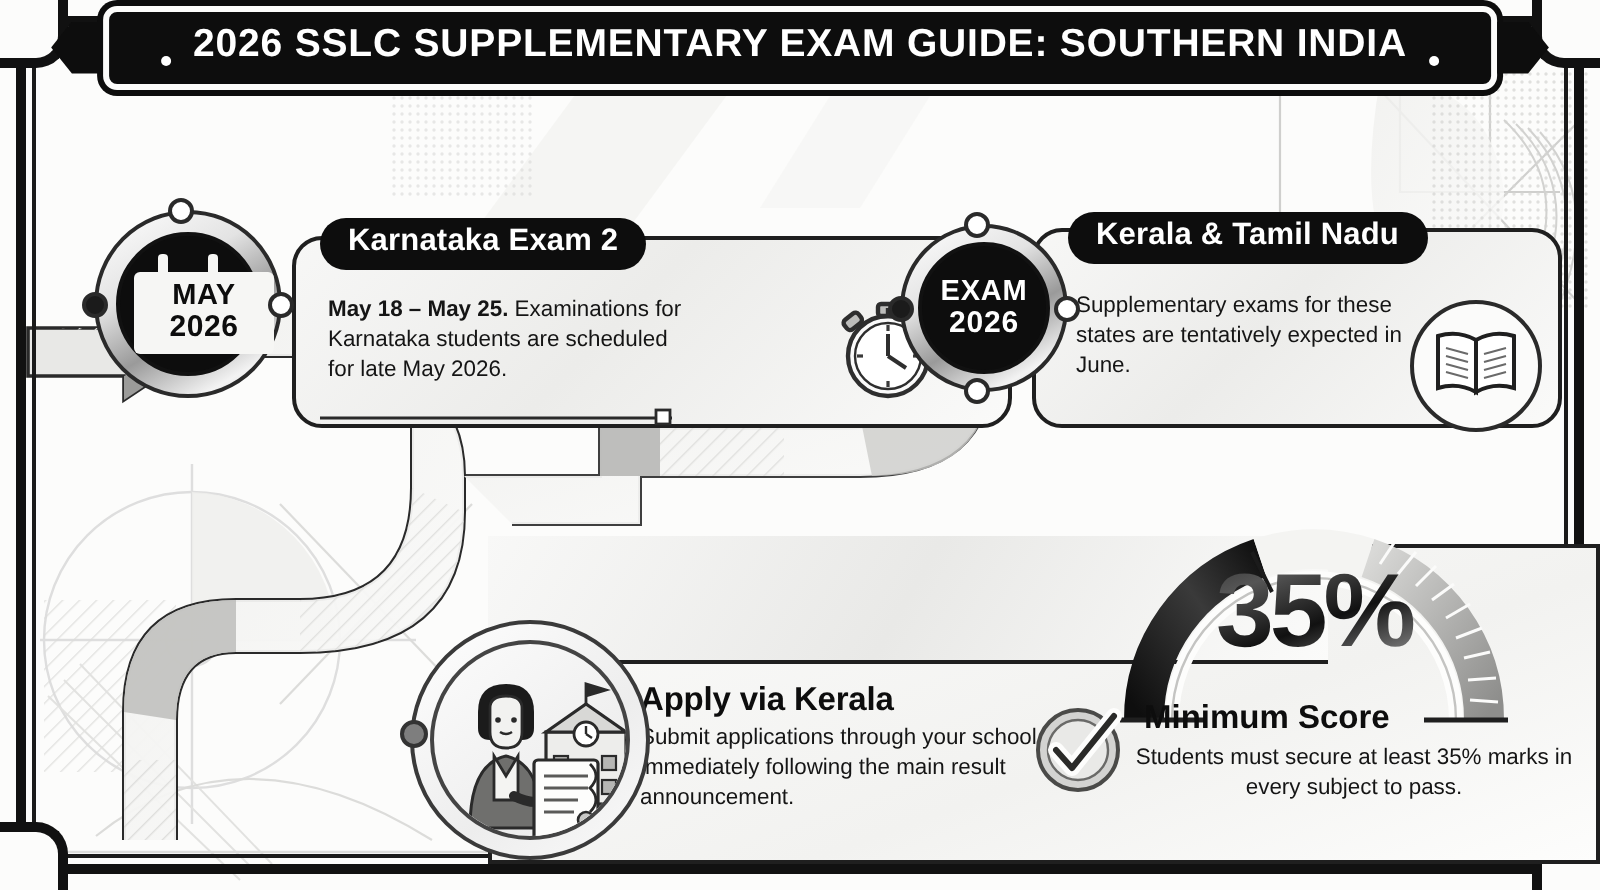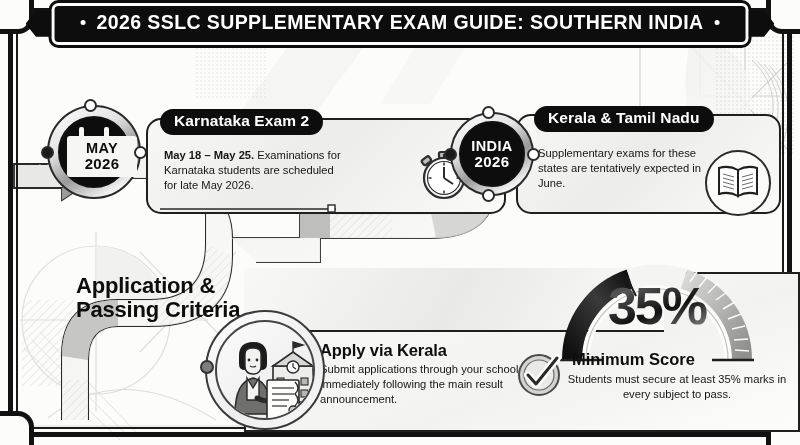--- a/index.html
+++ b/index.html
@@ -38,21 +38,21 @@
     display:flex;align-items:center;z-index:40;
   }
   .title-banner{
     background:#0d0d0d;color:#fff;
     padding:7px 26px 9px;
     border-radius:7px;
     border:3px solid #fcfcfb;
     box-shadow:0 0 0 3px #0d0d0d;
     font-size:19.5px;font-weight:bold;letter-spacing:.4px;
     white-space:nowrap;
-    display:flex;align-items:center;gap:11px;
+    display:flex;align-items:flex-end;gap:11px;
     line-height:1;
   }
   .title-dot{width:5px;height:5px;border-radius:50%;background:#fff;flex:0 0 auto;}
   .ribbon-tail{
     width:26px;height:26px;background:#0d0d0d;
     clip-path:polygon(0 50%,40% 0,100% 0,100% 100%,40% 100%);
   }
   .ribbon-tail.right{clip-path:polygon(0 0,60% 0,100% 50%,60% 100%,0 100%);}
 
   
@@ -355,21 +355,21 @@
     </svg>
     <svg style="position:absolute;left:12px;bottom:-4px;" width="180" height="14" viewBox="0 0 180 14">
       <path d="M0 7 L176 7" stroke="#2a2a2a" stroke-width="1.6"></path>
       <rect x="168" y="3" width="7" height="7" fill="#fff" stroke="#2a2a2a" stroke-width="1.4"></rect>
     </svg>
   </div>
 
   <div class="node" id="node-june">
     <div class="node-ring"></div>
     <div class="node-core">
-      <div class="nj-m">INDIA</div>
+      <div class="nj-m">EXAM</div>
       <div class="nj-y">2026</div>
     </div>
     <div class="node-pip dark" style="left:-6px;top:36px;"></div>
     <div class="node-pip" style="left:32px;top:-6px;"></div>
     <div class="node-pip" style="right:-6px;top:36px;"></div>
     <div class="node-pip" style="left:32px;bottom:-6px;"></div>
   </div>
 
   <div class="card" id="card-kerala">
     <div class="pill">Kerala &amp; Tamil Nadu</div>
@@ -385,24 +385,20 @@
         <path d="M22 28 L33 31 M22 32 L33 35 M22 36 L33 39 M22 40 L33 43"></path>
         <path d="M41 31 L52 28 M41 35 L52 32 M41 39 L52 36 M41 43 L52 40"></path>
       </g>
       <path d="M37 24 L37 50" stroke="#1f1f1f" stroke-width="2"></path>
     </svg>
   </div>
 
   <div id="panel-bottom"></div>
   <div id="panel-header"></div>
 
-  <div class="panel-title">
-    <div>Application &amp;</div>
-    <div>Passing Criteria</div>
-  </div>
 
   <div class="sub-head">Apply via Kerala</div>
   <div class="sub-body">Submit applications through your school immediately following the main result announcement.</div>
 
   <div id="circle-student">
     <div class="pip-left"></div>
     <div class="inner">
       <svg width="100" height="100" viewBox="0 0 100 100">
 
         <g>

